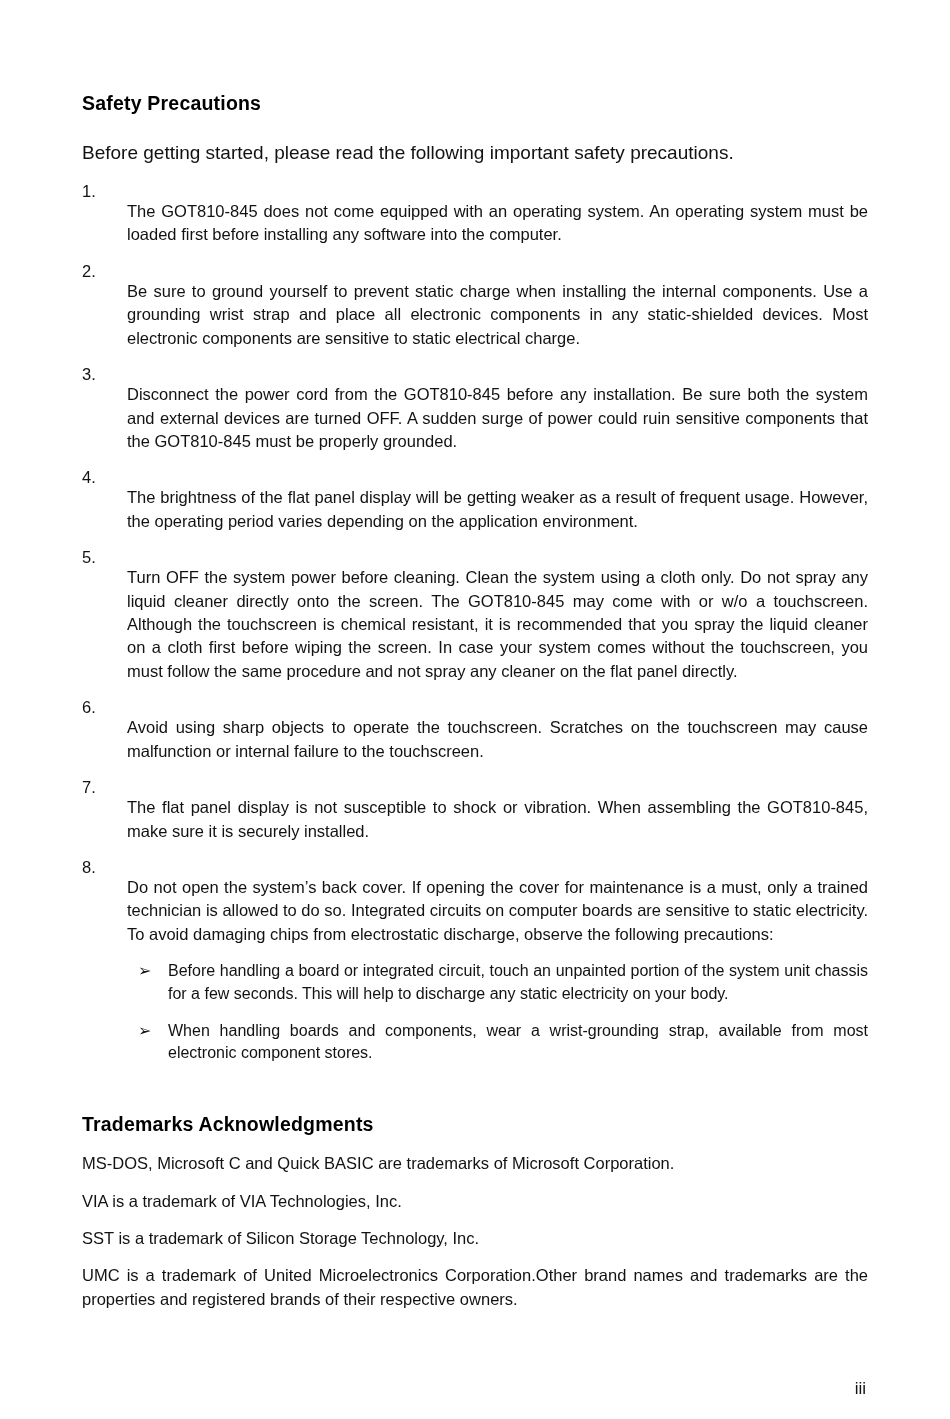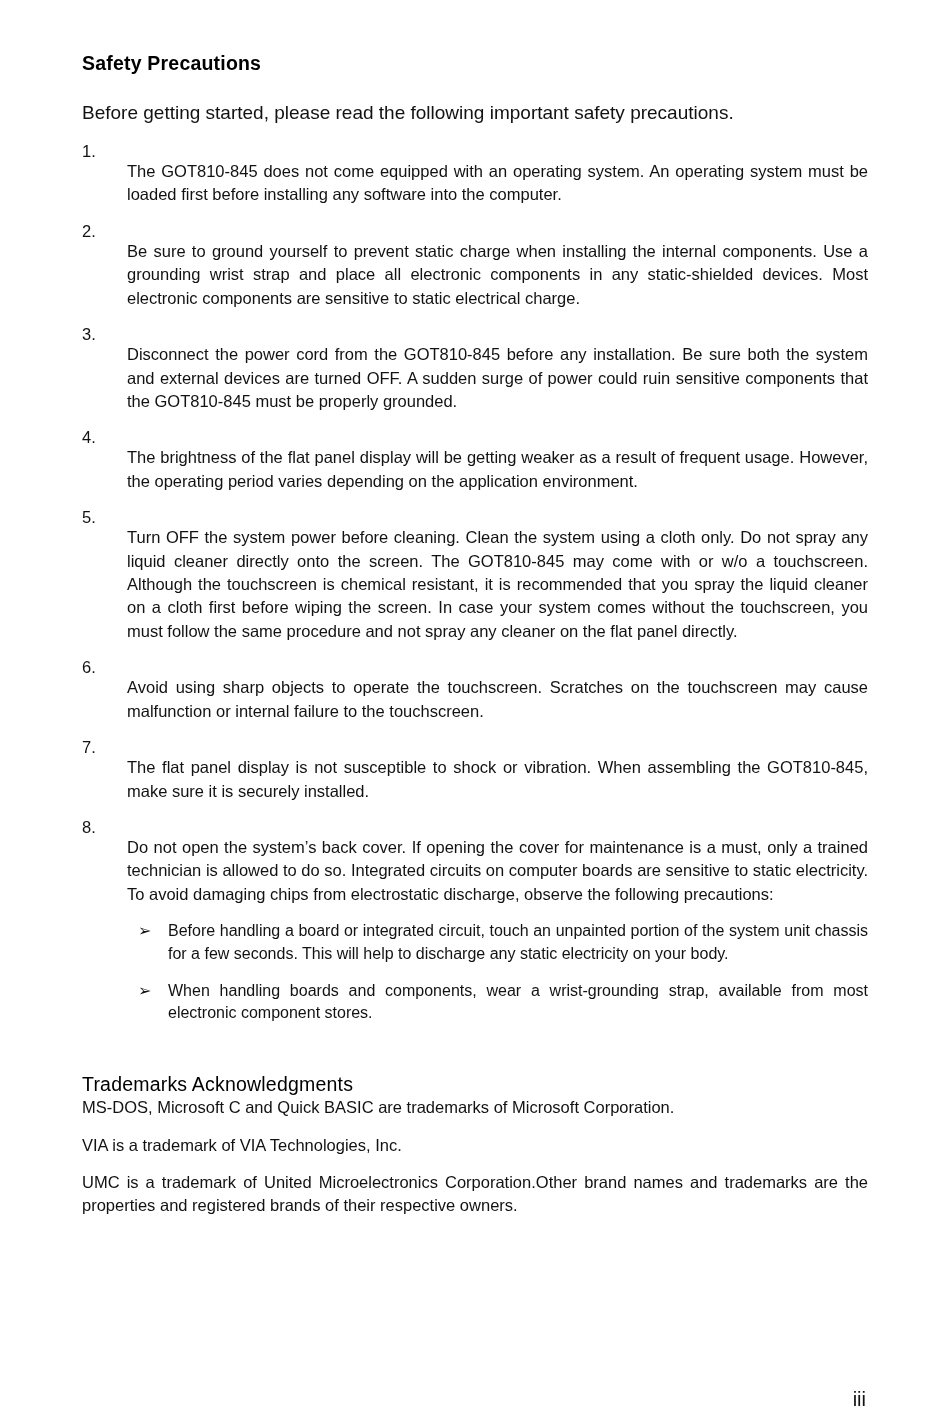--- a/index.html
+++ b/index.html
@@ -12,21 +12,21 @@
     height: 1419px;
     position: relative;
     font-family: "Liberation Sans", sans-serif;
     color: #121212;
     overflow: hidden;
   }
   .page {
     box-sizing: border-box;
     width: 950px;
     height: 1419px;
-    padding: 52px 82px 40px 82px;
+    padding: 92px 82px 40px 82px;
   }
   .h-section {
     font-size: 19.5px;
     font-weight: 700;
     color: #000000;
     margin: 0 0 25px 0;
     letter-spacing: 0.2px;
   }
   .intro {
     font-size: 19px;
@@ -58,40 +58,40 @@
   }
   .bullet-text {
     flex: 1;
     text-align: justify;
   }
   .tm-section {
     margin-top: 48px;
   }
   .tm-heading {
     font-size: 19.5px;
-    font-weight: 400;
+    font-weight: 700;
     color: #000000;
-    margin: 0 0 0 0;
+    margin: 0 0 16px 0;
     letter-spacing: 0.2px;
   }
   .tm-p {
     font-size: 16.5px;
     line-height: 1.42;
     margin: 0 0 14px 0;
     text-align: justify;
   }
   .tm-p sup {
     font-size: 11px;
     line-height: 0;
   }
   .page-number {
     position: absolute;
     right: 84px;
-    bottom: 8px;
-    font-size: 20px;
+    bottom: 20px;
+    font-size: 17px;
     color: #121212;
   }
 </style>
 </head>
 <body>
 
 <div class="page">
 
   <h1 class="h-section">Safety Precautions</h1>
 
@@ -149,19 +149,20 @@
 
   <div class="tm-section">
     <h1 class="tm-heading">Trademarks Acknowledgments</h1>
 
 
 
     <p class="tm-p">MS-DOS, Microsoft C and Quick BASIC are trademarks of Microsoft Corporation.</p>
 
     <p class="tm-p">VIA is a trademark of VIA Technologies, Inc.</p>
 
+    <p class="tm-p">SST is a trademark of Silicon Storage Technology, Inc.</p>
 
     <p class="tm-p">UMC is a trademark of United Microelectronics Corporation.Other brand names and trademarks are the properties and registered brands of their respective owners.</p>
   </div>
 
 </div>
 
 <div class="page-number">iii</div>
 
 </body></html>

